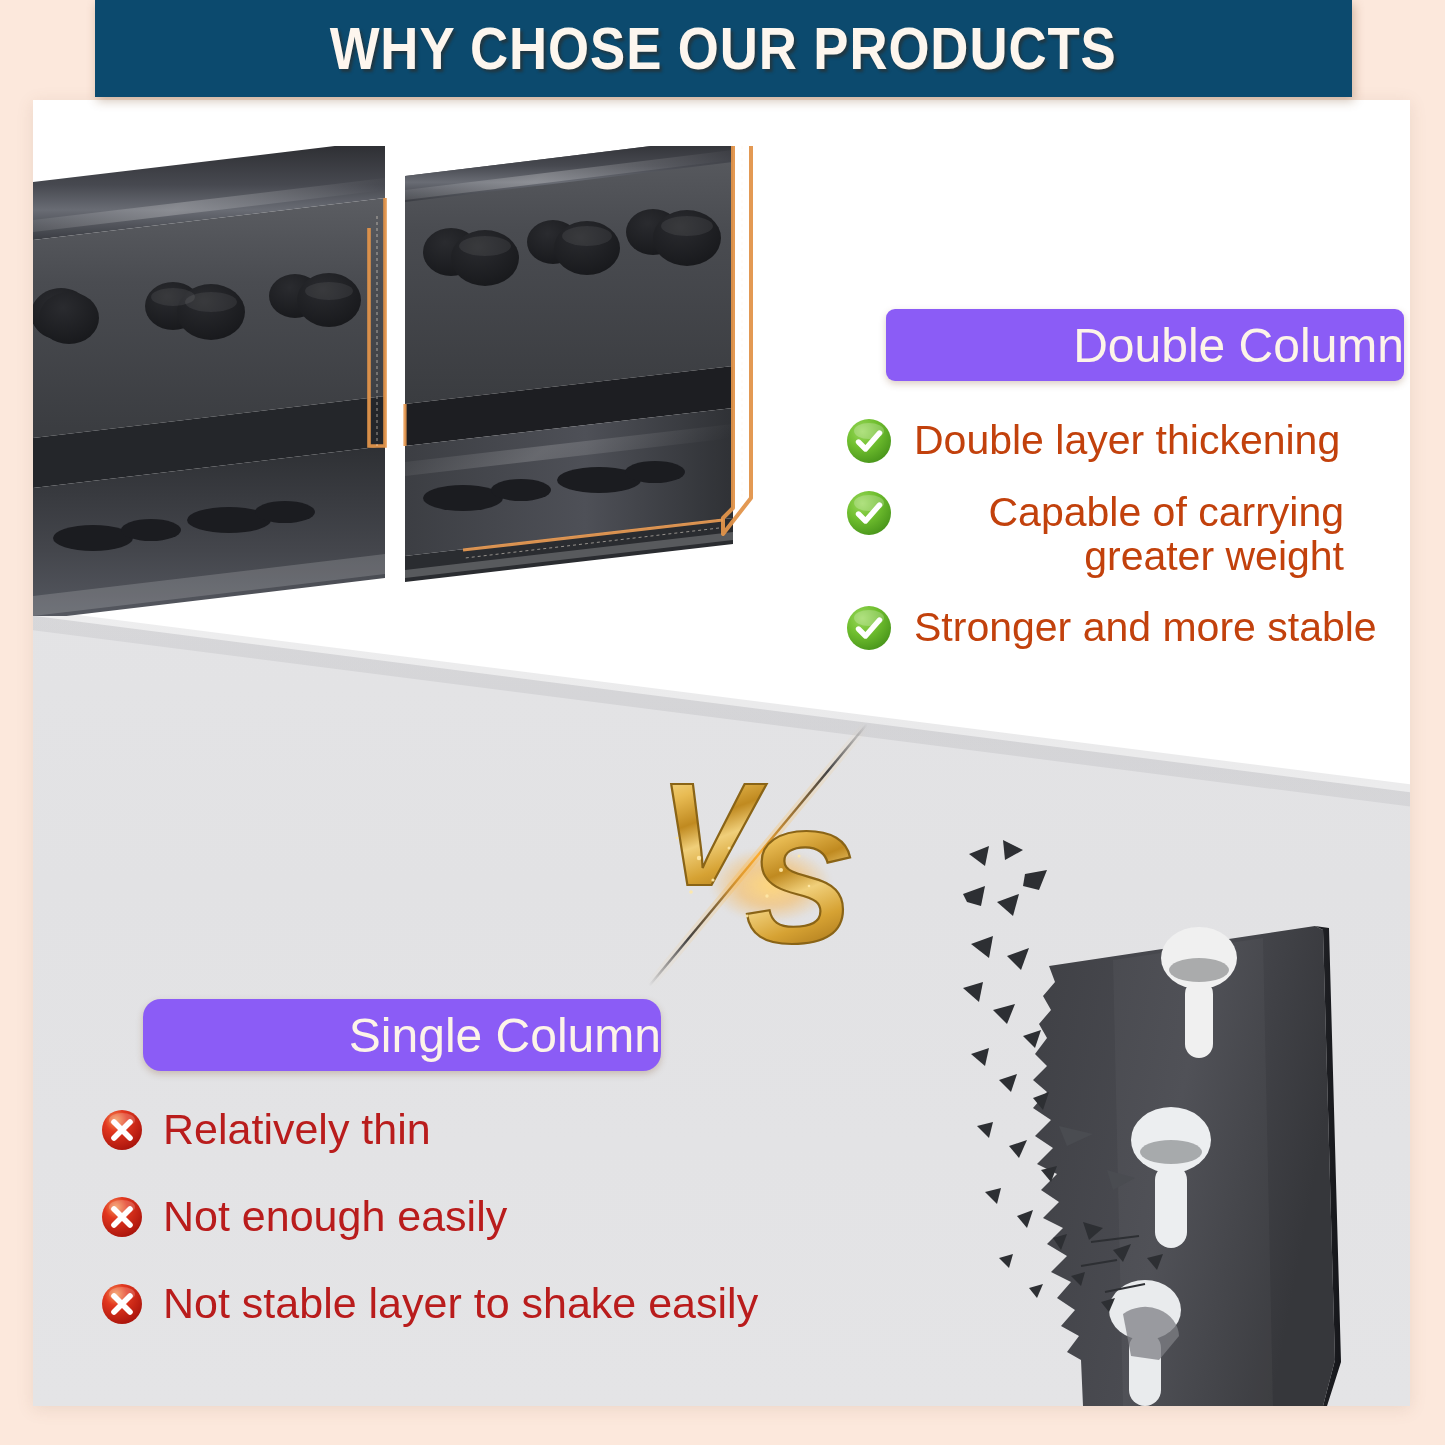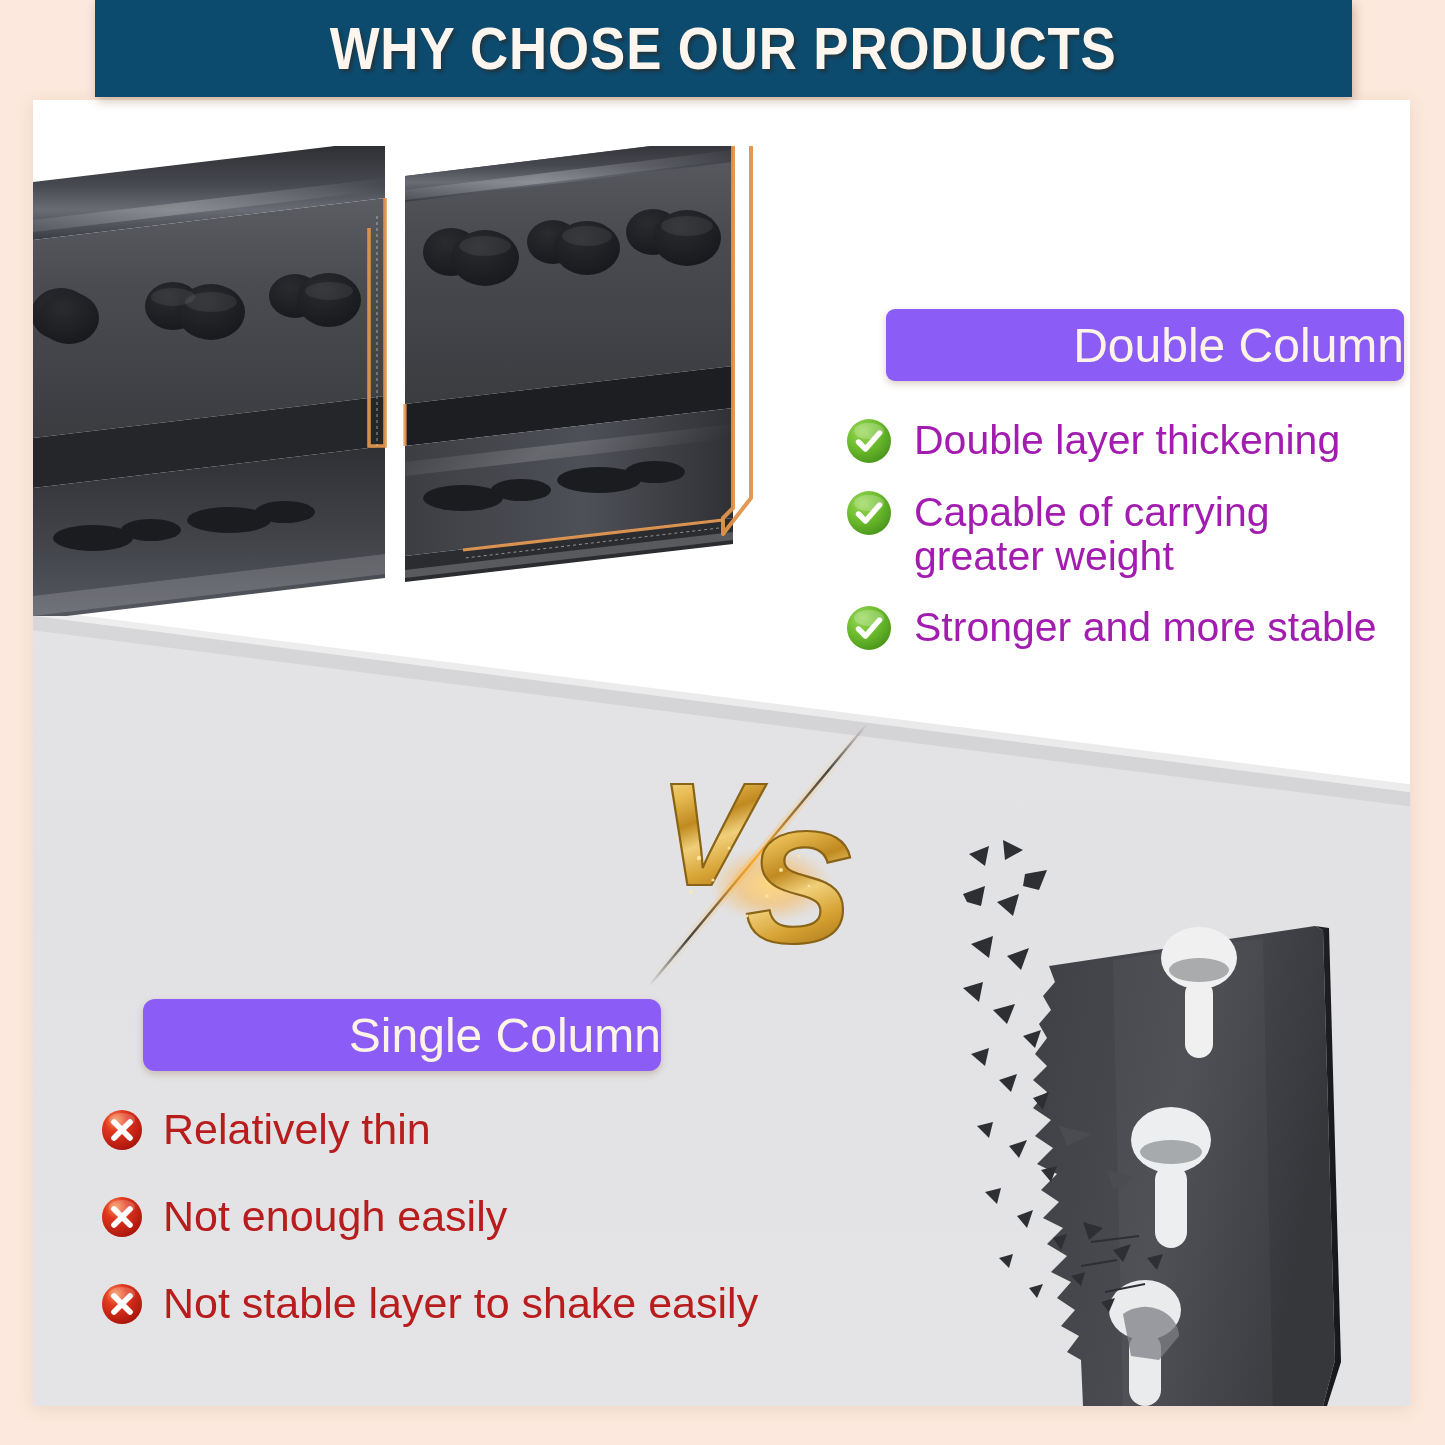--- a/index.html
+++ b/index.html
@@ -53,40 +53,40 @@
   .pill{
     position:absolute;
     background:#8b5cf6;
     display:flex;align-items:center;justify-content:flex-end;
     box-shadow:0 3px 7px rgba(120,70,30,.26);
   }
   .pill span{
     color:#fdf4e8;font-size:48px;font-weight:normal;white-space:nowrap;
   }
   #pill-double{left:853px;top:209px;width:518px;height:72px;border-radius:9px;}
-  #pill-single{left:110px;top:899px;width:518px;height:72px;border-radius:12px;}
+  #pill-single{left:110px;top:899px;width:518px;height:72px;border-radius:18px;}
 
   
   .bullets{position:absolute;}
   #bullets-pro{left:813px;top:318px;width:580px;}
   #bullets-con{left:68px;top:1005px;width:760px;}
 
   .brow{display:flex;align-items:flex-start;}
   #bullets-pro .brow{margin-bottom:26px;}
   #bullets-con .brow{margin-bottom:40px;}
 
   .bicon{flex:0 0 auto;width:46px;height:46px;position:relative;margin-right:22px;}
   #bullets-con .bicon{width:42px;height:42px;margin-right:20px;margin-top:4px;}
   .bicon svg{display:block;width:100%;height:100%;}
 
   .btext{
     font-size:41px;line-height:1.07;
     padding-top:1px;
   }
-  #bullets-pro .btext{color:#a21caf;}
+  #bullets-pro .btext{color:#c2410c;text-align:right;}
   #bullets-con .btext{color:#b91c1c;font-size:43px;}
 
   
   .vs-wrap{
     position:absolute;left:600px;top:630px;width:270px;height:250px;
   }
   .vs-slash{
     position:absolute;left:0;top:0;width:270px;height:250px;overflow:visible;
   }
   .vs-text{

